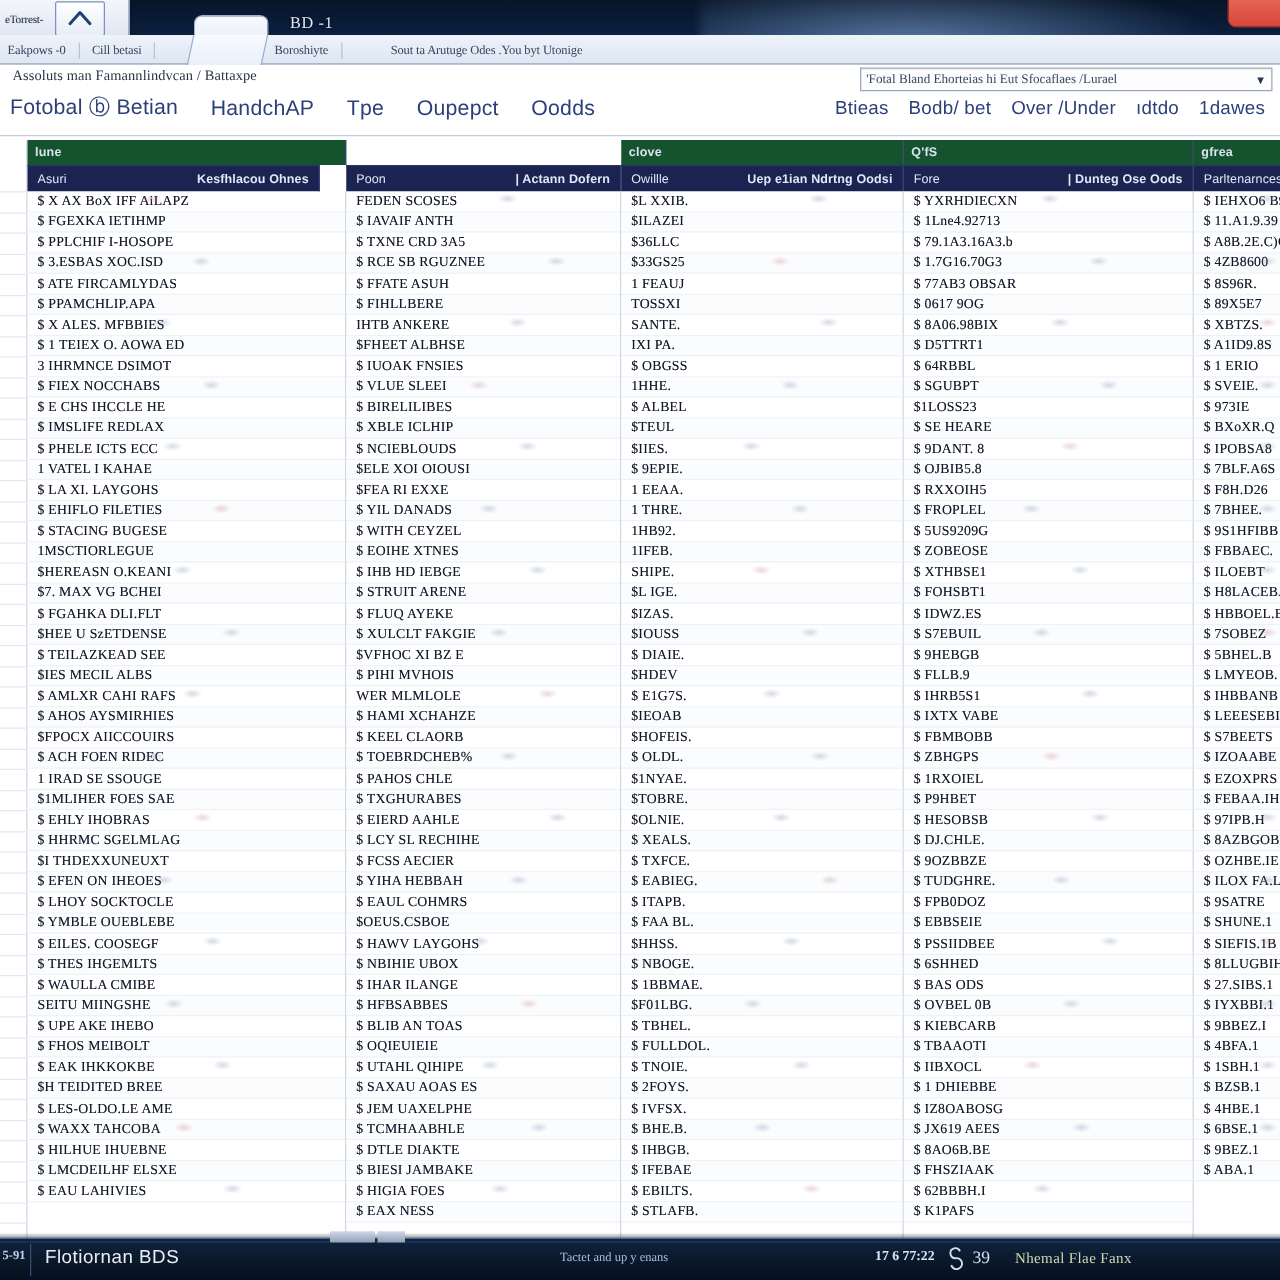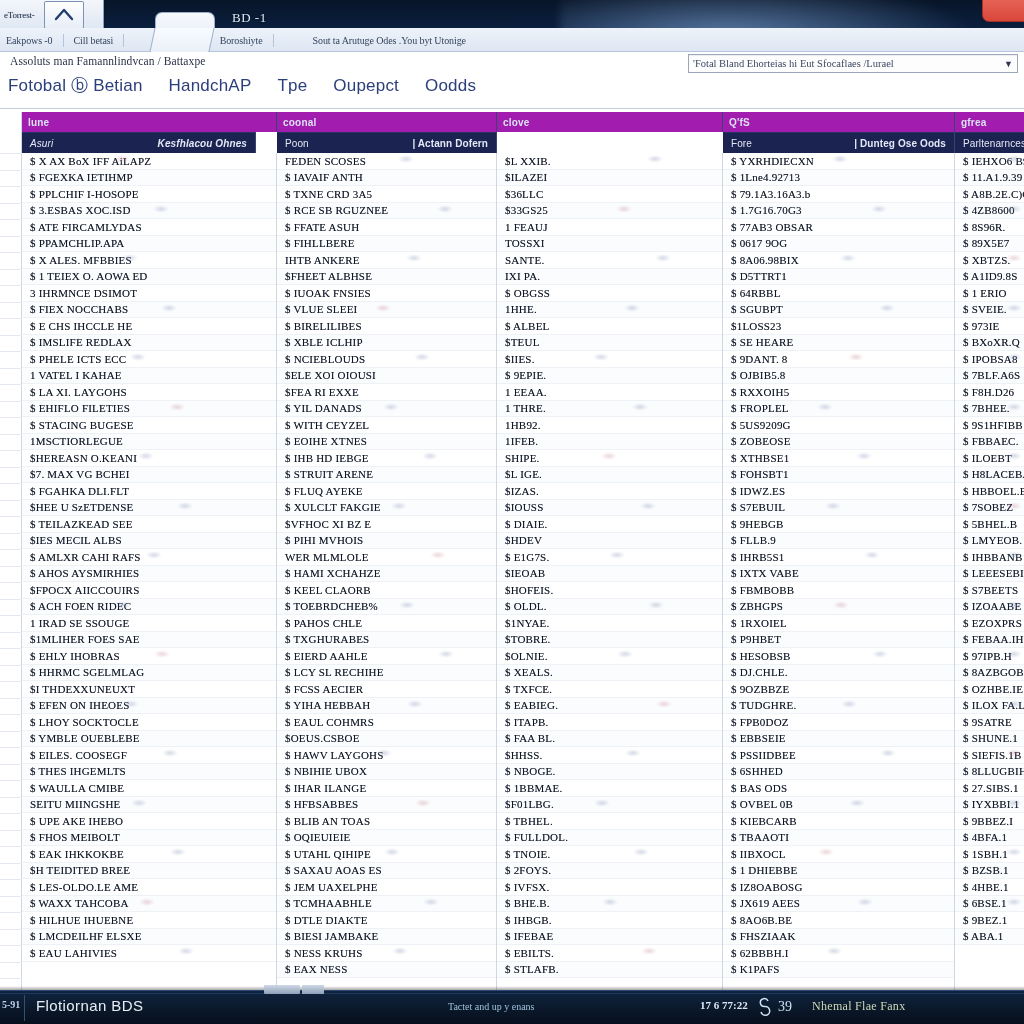--- a/index.html
+++ b/index.html
@@ -95,21 +95,21 @@
   #breadcrumb {
     position: absolute; left: 10px; top: 3px;
     font-size: 11.5px; color: #2a3346; letter-spacing: .1px;
     filter: blur(.4px);
   }
 
   
   #nav-row {
     position: absolute; left: 0; top: 22px; width: 1024px; height: 34px;
   }
-  #nav-left { position:absolute; left: 8px; top: 0; display:flex; align-items:center; gap: 26px; }
+  #nav-left { position:absolute; left: 8px; top: 0; display:flex; align-items:flex-end; gap: 26px; }
   #nav-right { position:absolute; left: 668px; top: 4px; display:flex; align-items:baseline; gap: 16px; }
   .nav-item {
     font-size: 17px; color: #2b3f7a; letter-spacing: .2px;
     white-space: nowrap; filter: blur(.35px);
     font-family: "Liberation Sans","DejaVu Sans",sans-serif;
   }
   .nav-item.small { font-size: 15px; }
 
   
   #league-select {
@@ -138,21 +138,21 @@
     background:#ffffff; border-right:1px solid #cfd7e3;
   }
   .gutter-line { position:absolute; left:0; width:22px; height:1px; background:#e4e9f1; }
 
   #grid {
     position: absolute; left: 22px; top: 0; width: 1010px; height: 920px;
   }
 
   .hdr-group {
     position: absolute; top: 0; height: 20px;
-    background: #a21caf; color:#dbe2f3;
+    background: #14532d; color:#dbe2f3;
     border-right: 1px solid #3a4470;
     display:flex; align-items:center; padding-left:6px;
     font-size: 10px; font-weight: bold; letter-spacing:.2px;
     filter: blur(.45px);
     font-family:"Liberation Sans","DejaVu Sans",sans-serif;
   }
   .hdr-sub {
     position:absolute; top: 20px; height: 21px;
     background:#1b2350; color:#e2e8f7;
     border-right:1px solid #3a4470; border-top:1px solid #2a3464;
@@ -303,20 +303,28 @@
       <span class="caret">▼</span>
     </div>
 
     <div id="nav-row">
       <div id="nav-left">
         <span class="nav-item">Fotobal ⓑ Betian</span>
         <span class="nav-item">HandchAP</span>
         <span class="nav-item">Tpe</span>
         <span class="nav-item">Oupepct</span>
         <span class="nav-item">Oodds</span>
+      </div>
+      <div id="nav-right">
+        <span class="nav-item small">Btieas</span>
+        <span class="nav-item small">Bodb/ bet</span>
+        <span class="nav-item small">Over /Under</span>
+        <span class="nav-item small">ıdtdo</span>
+        <span class="nav-item small">1dawes</span>
+
       </div>
     </div>
     <div id="nav-underline"></div>
 
     <div id="table-wrap">
       <div id="gutter">
           <div class="gutter-line" style="top: 41px;"></div>
           <div class="gutter-line" style="top: 57.5px;"></div>
           <div class="gutter-line" style="top: 74px;"></div>
           <div class="gutter-line" style="top: 90.5px;"></div>
@@ -367,40 +375,41 @@
           <div class="gutter-line" style="top: 833px;"></div>
           <div class="gutter-line" style="top: 849.5px;"></div>
           <div class="gutter-line" style="top: 866px;"></div>
           <div class="gutter-line" style="top: 882.5px;"></div>
           <div class="gutter-line" style="top: 899px;"></div>
         </div>
       <div id="grid">
           <div class="hdr-group" style="left: 0px; width: 255px;">
             <span>lune</span>
           </div>
-          <div class="hdr-group" style="left: 255px; width: 220px;">
-            <span>coonal</span>
-          </div>
           <div class="hdr-group" style="left: 701px; width: 232px;">
             <span>Q'fS</span>
           </div>
           <div class="hdr-group" style="left: 475px; width: 226px;">
             <span>clove</span>
           </div>
           <div class="hdr-group" style="left: 933px; width: 77px;">
             <span>gfrea</span>
           </div>
-          <div class="hdr-sub" style="left: 0px; width: 234px; font-style: italic;">
+          <div class="hdr-sub" style="left: 0px; width: 234px;">
             <span class="a">Asuri</span>
             <span class="b">Kesfhlacou Ohnes</span>
           </div>
           <div class="hdr-sub" style="left: 255px; width: 220px;">
             <span class="a">Poon</span>
             <span class="b">| Actann  Dofern</span>
           </div>
+          <div class="hdr-sub" style="left: 475px; width: 226px;">
+            <span class="a">Owillle</span>
+            <span class="b">Uep e1ian Ndrtng Oodsi</span>
+          </div>
           <div class="hdr-sub" style="left: 701px; width: 232px;">
             <span class="a">Fore</span>
             <span class="b">| Dunteg Ose Oods</span>
           </div>
           <div class="hdr-sub" style="left: 933px; width: 77px;">
             <span class="a">Parltenarnces</span>
             <span class="b"></span>
           </div>
           <div class="body-col" style="left: 0px; width: 255px;">
             <div class="row">
@@ -723,21 +732,21 @@
               <span class="cell-txt">$ TCMHAABHLE</span>
               <span class="smudge" style="left: 146px; top: 2px;"></span>
             </div>
             <div class="row">
               <span class="cell-txt">$ DTLE DIAKTE</span>
             </div>
             <div class="row alt">
               <span class="cell-txt">$ BIESI JAMBAKE</span>
             </div>
             <div class="row">
-              <span class="cell-txt">$ NESS KRUHS</span>
+              <span class="cell-txt">$ HIGIA FOES</span>
               <span class="smudge" style="left: 115px; top: 2px;"></span>
             </div>
             <div class="row alt">
               <span class="cell-txt">$ EAX NESS</span>
             </div>
           </div>
           <div class="body-col" style="left: 475px; width: 226px;">
             <div class="row">
               <span class="cell-txt">$L XXIB.</span>
               <span class="smudge" style="left: 150px; top: 2px;"></span>

